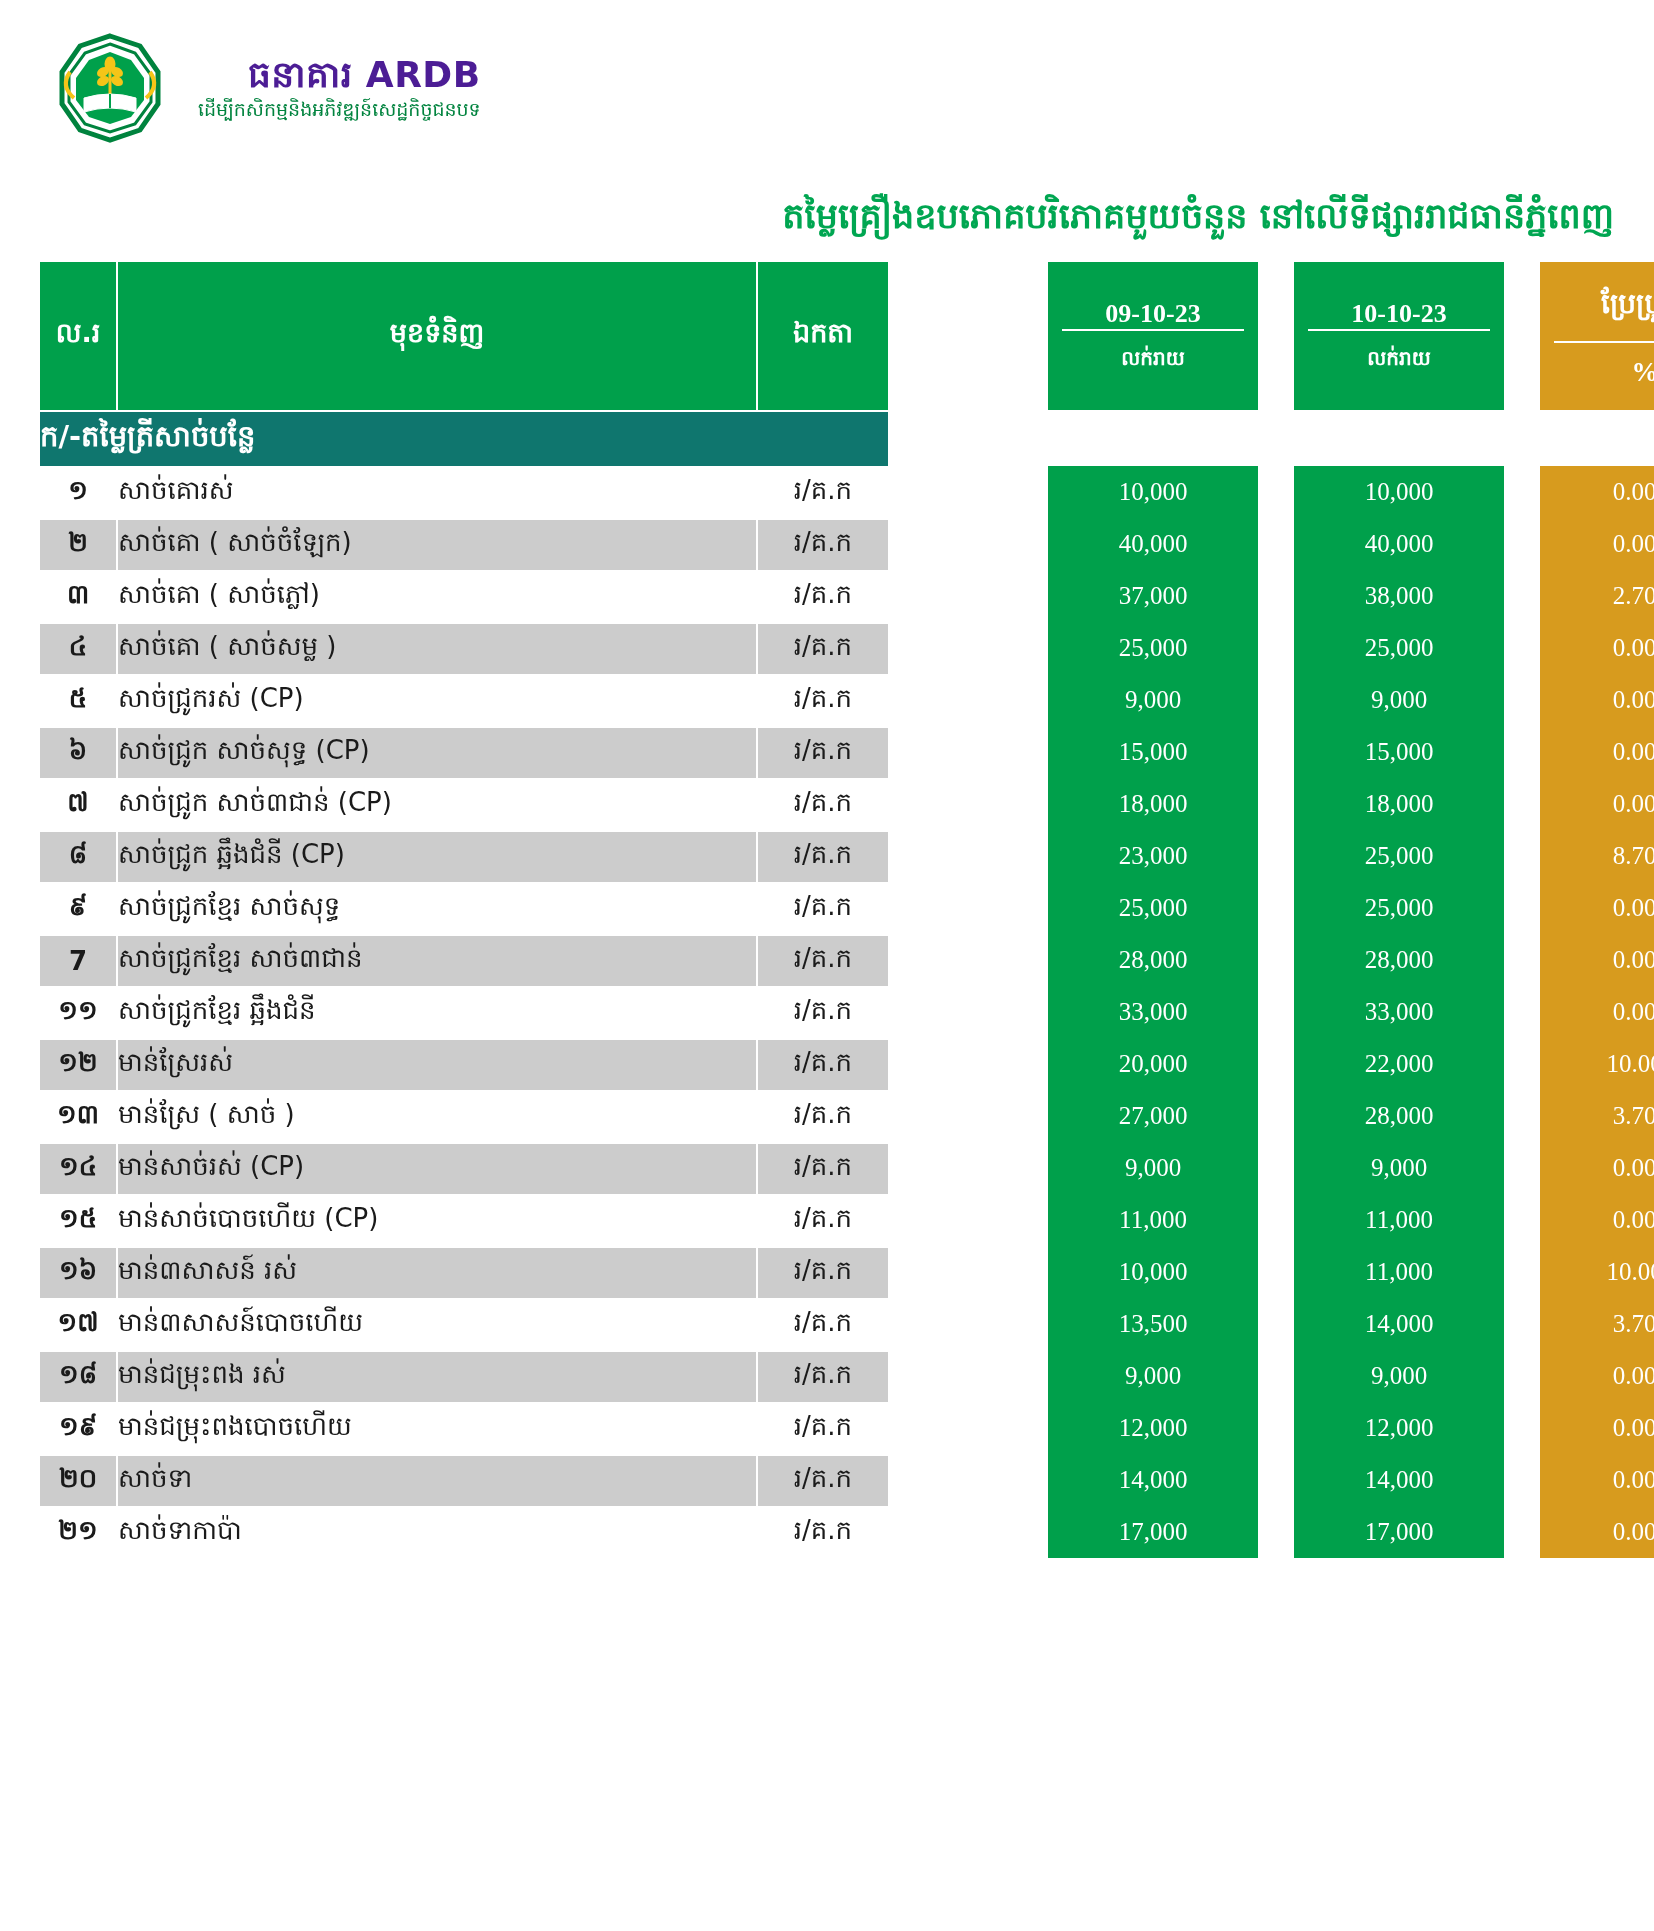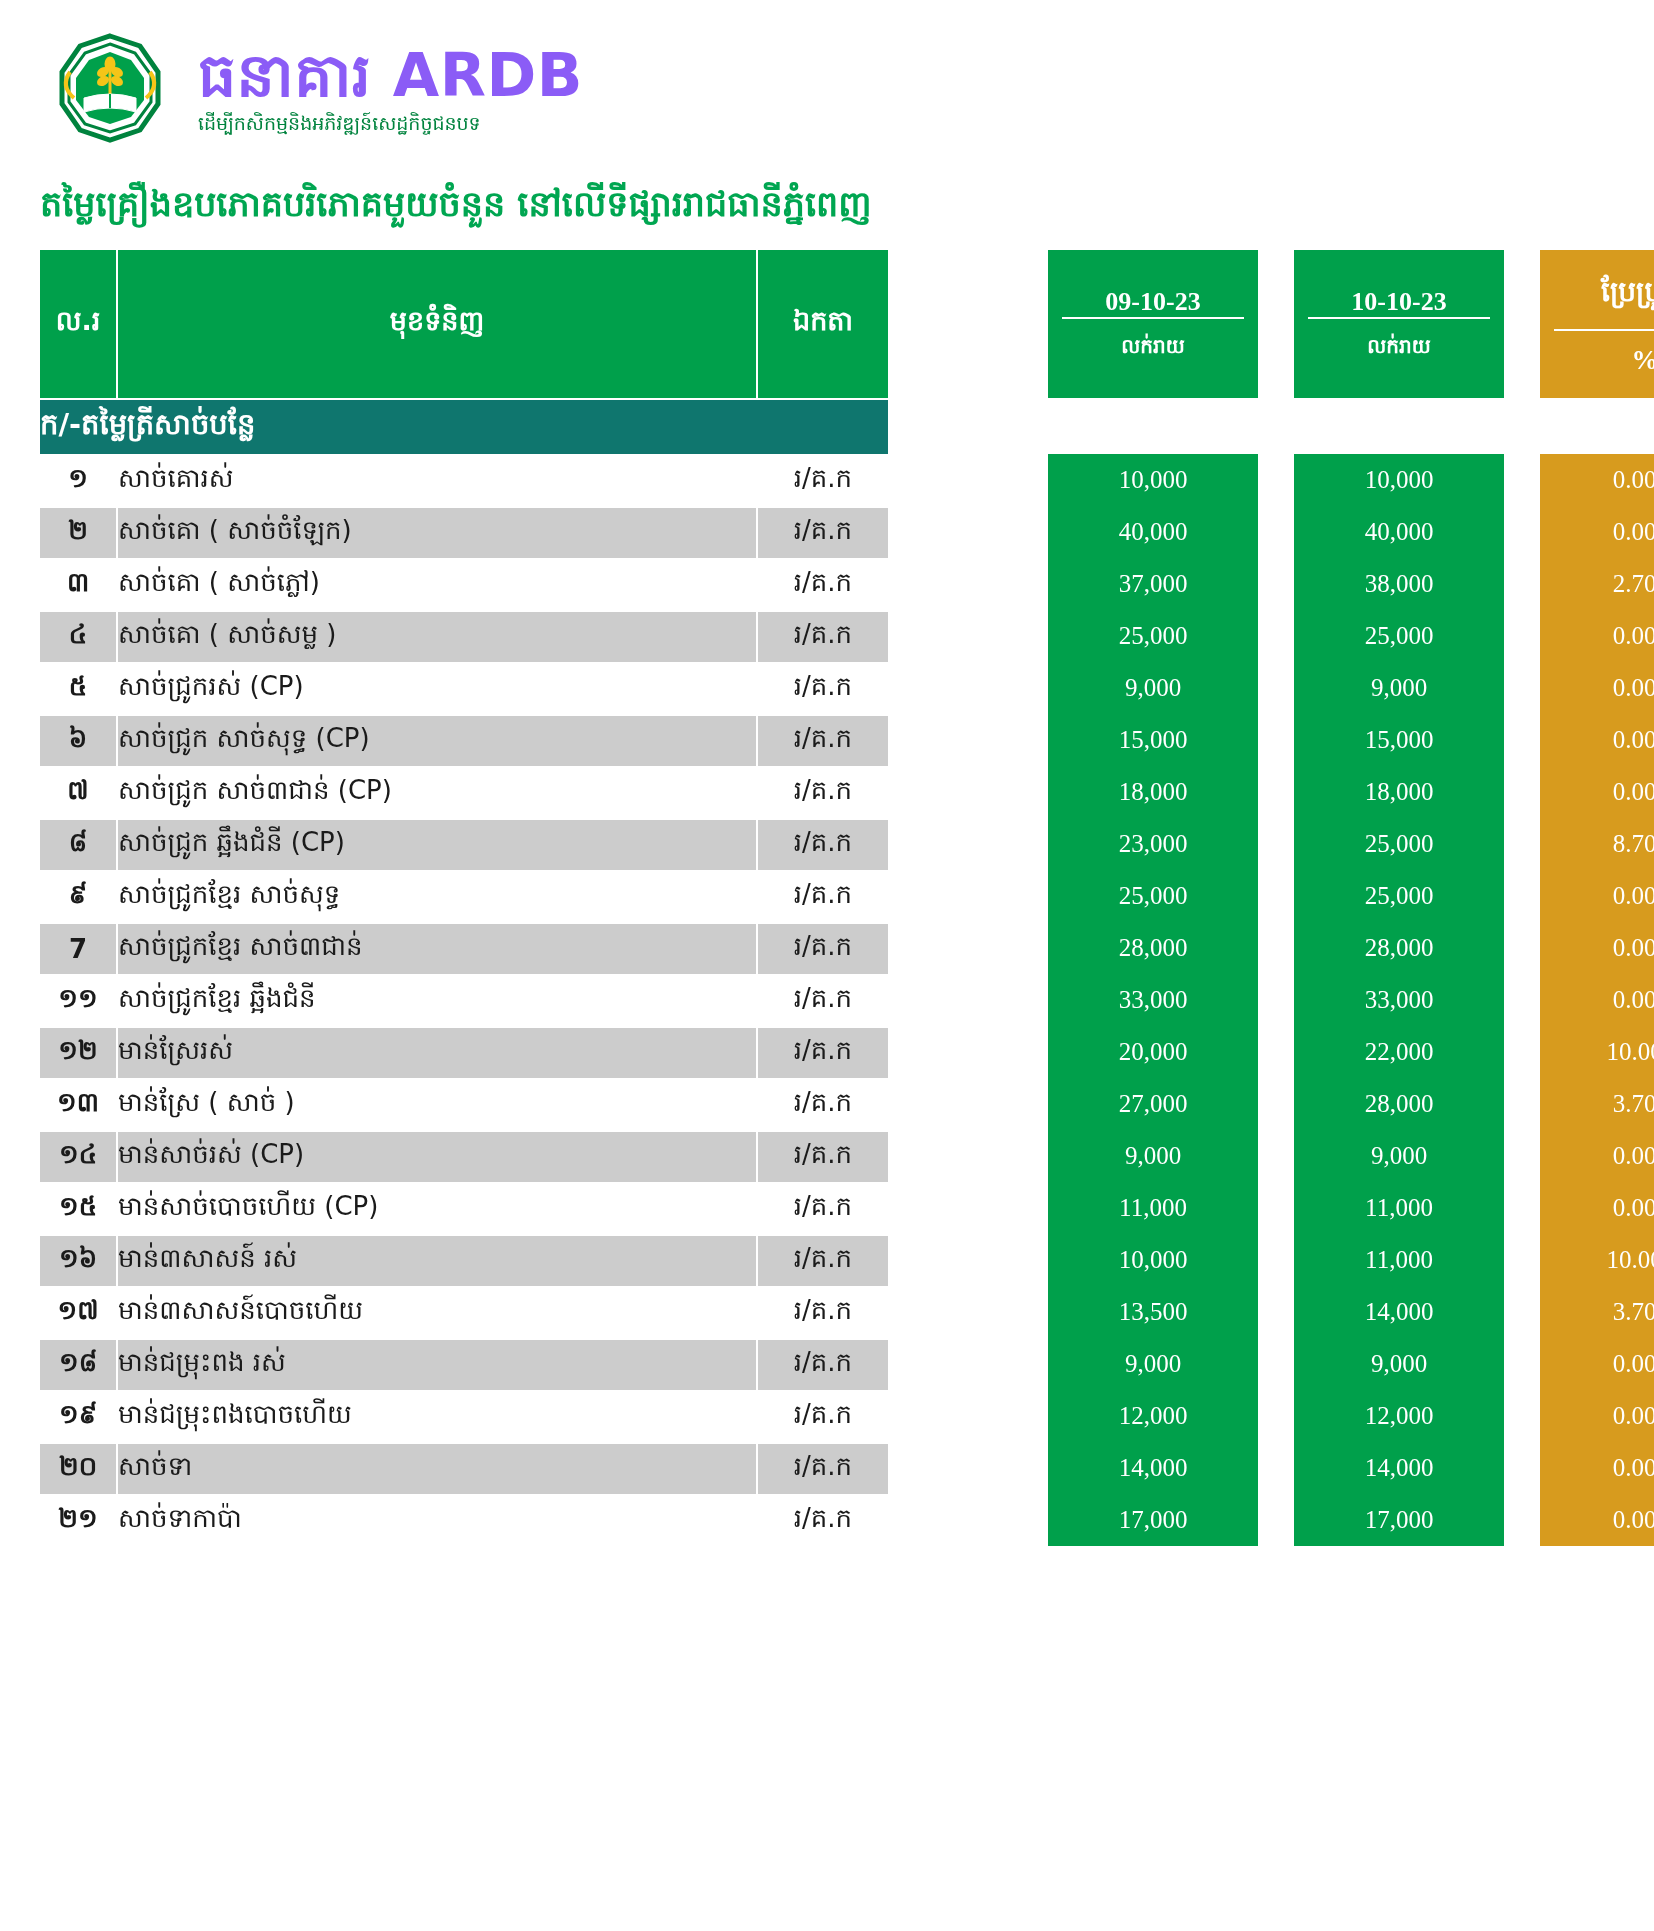--- a/index.html
+++ b/index.html
@@ -24,41 +24,41 @@
   }
   .logo-mark {
     width: 140px;
     height: 120px;
     position: relative;
     flex: none;
   }
   .logo-mark svg { display: block; }
   .logo-text { display: flex; flex-direction: column; justify-content: center; }
   .bank-name {
-    font-size: 60px;
-    font-weight: bold;
-    color: #8b5cf6;
+    font-size: 36px;
+    font-weight: bold;
+    color: #4c1d95;
     line-height: 1.1;
     letter-spacing: 0.5px;
     text-align: right;
   }
   .bank-sub {
     font-size: 19px;
     color: #00833e;
     margin-top: 4px;
     line-height: 1.2;
   }
 
   
   .doc-title {
-    text-align: left;
+    text-align: right;
     color: #00a651;
     font-size: 35px;
     font-weight: bold;
-    margin: 34px 0 22px 0;
+    margin: 46px 0 22px 0;
     padding: 0 40px;
     line-height: 1.3;
   }
 
   
   .table-wrap {
     padding: 0 40px 40px 40px;
   }
   table.price-table {
     border-collapse: separate;

